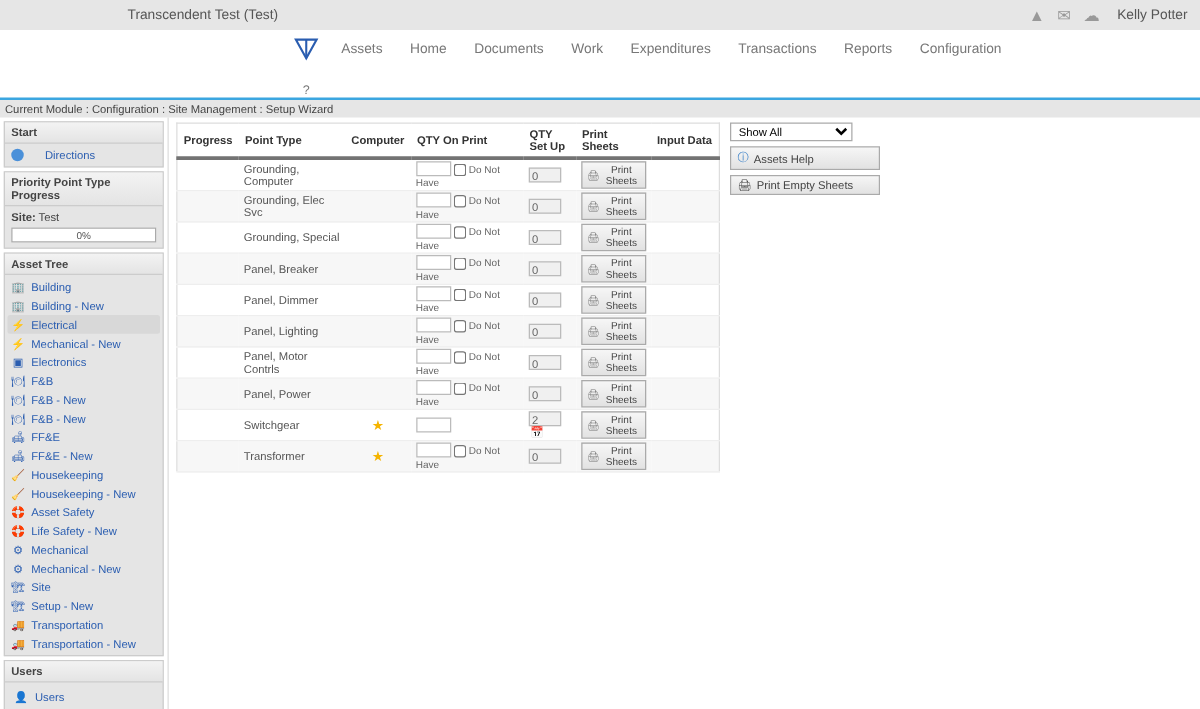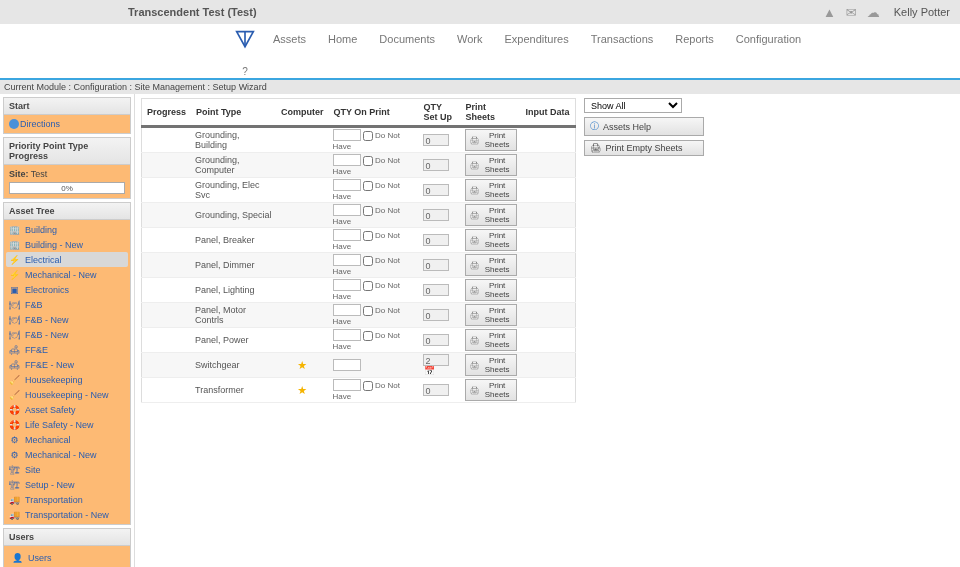--- a/index.html
+++ b/index.html
@@ -1,35 +1,35 @@
 <!DOCTYPE html>
 <html><head>
 <meta charset="utf-8">
 <style>
 *{box-sizing:border-box;margin:0;padding:0;font-family:Arial,Helvetica,sans-serif}
 body{background:#fff;font-size:10px;color:#333;width:960px}
 .topbar{background:#e6e6e6;height:24px;display:flex;align-items:center;padding:0 10px}
-.topbar-title{margin-left:118px;font-weight:bold;color:#555;font-size:11px}
+.topbar-title{margin-left:92px;font-weight:normal;color:#555;font-size:11px}
 .topbar-right{margin-left:auto;display:flex;align-items:center;gap:10px}
 .topbar-right .ic{color:#999;font-size:13px}
 .topbar-user{font-size:11px;color:#555;margin-left:4px}
 .nav{background:#fff;height:54px;display:flex;align-items:flex-start;padding-top:6px}
 .nav-logo{width:50px;margin-left:220px;display:flex;flex-direction:column;align-items:center;gap:14px}
 .nav-logo svg{width:20px;height:20px}
 .nav-help{color:#777;font-size:10px}
 .nav-items{display:flex;gap:22px;margin-left:3px;padding-top:3px}
 .nav-items span{font-size:11px;color:#777;cursor:pointer}
 .bluebar{height:2px;background:#3ba6e0}
 .breadcrumb{background:#e6e6e6;font-size:9px;padding:2px 4px;color:#444}
 .main{display:flex;align-items:flex-start}
 .sidebar{width:135px;padding:3px;display:flex;flex-direction:column;gap:3px;border-right:1px solid #ddd}
-.panel{border:1px solid #ccc;background:#fdba74}
+.panel{border:1px solid #ccc;background:#e5e5e5}
 .panel-h{background:linear-gradient(#f3f3f3,#e4e4e4);font-size:9px;font-weight:bold;padding:3px 5px;border-bottom:1px solid #ccc;color:#444}
 .panel-b{padding:4px 5px;font-size:9px}
-.dir-row{display:flex;align-items:center;gap:1px;color:#2a5db0;cursor:pointer}
+.dir-row{display:flex;align-items:center;gap:17px;color:#2a5db0;cursor:pointer}
 .circ{width:10px;height:10px;border-radius:50%;background:#4a90d9;display:inline-block}
 .site-label{font-size:9px;color:#444;margin-bottom:3px}
 .prog-out{border:1px solid #aaa;height:12px;background:#fff;position:relative;font-size:8px;text-align:center;line-height:12px;color:#555}
 .tree-item{display:flex;align-items:center;gap:5px;padding:2px 3px;font-size:9px;color:#2a5db0;cursor:pointer}
 .tree-item.sel{background:#d8d8d8;border-radius:2px}
 .ticon{width:11px;height:11px;display:inline-flex;align-items:center;justify-content:center}
 .content{flex:1;padding:4px 6px;display:flex;gap:8px;align-items:flex-start}
 .grid{border:1px solid #ddd;border-collapse:collapse;font-size:9px}
 .grid th{background:#fff;border-bottom:3px solid #737373;padding:3px 5px;text-align:left;font-weight:bold;color:#333;font-size:9px}
 .grid td{border-bottom:1px solid #eee;padding:1px 4px;height:15px;vertical-align:middle;color:#555}
@@ -219,34 +219,20 @@
         <th class="col-pri">Computer</th>
         <th class="col-qos">QTY On Print</th>
         <th class="col-qsu">QTY Set Up</th>
         <th class="col-ps">Print Sheets</th>
         <th class="col-id">Input Data</th>
       </tr>
         </thead>
       <tbody id="grid-body">
           <tr>
             <td></td>
-            <td>Grounding, Building</td>
-            <td style="text-align:center"></td>
-            <td><input class="qty-in" style=""> <input type="checkbox" class="chk" style=""><span class="dnh">Do Not Have</span></td>
-            <td><span class="ro">0</span></td>
-            <td>
-              <button class="pbtn">
-                <span class="pi">🖨</span>
-                <span>Print Sheets</span>
-              </button>
-            </td>
-            <td></td>
-          </tr>
-          <tr>
-            <td></td>
             <td>Grounding, Computer</td>
             <td style="text-align:center"></td>
             <td><input class="qty-in" style=""> <input type="checkbox" class="chk" style=""><span class="dnh">Do Not Have</span></td>
             <td><span class="ro">0</span></td>
             <td>
               <button class="pbtn">
                 <span class="pi">🖨</span>
                 <span>Print Sheets</span>
               </button>
             </td>

